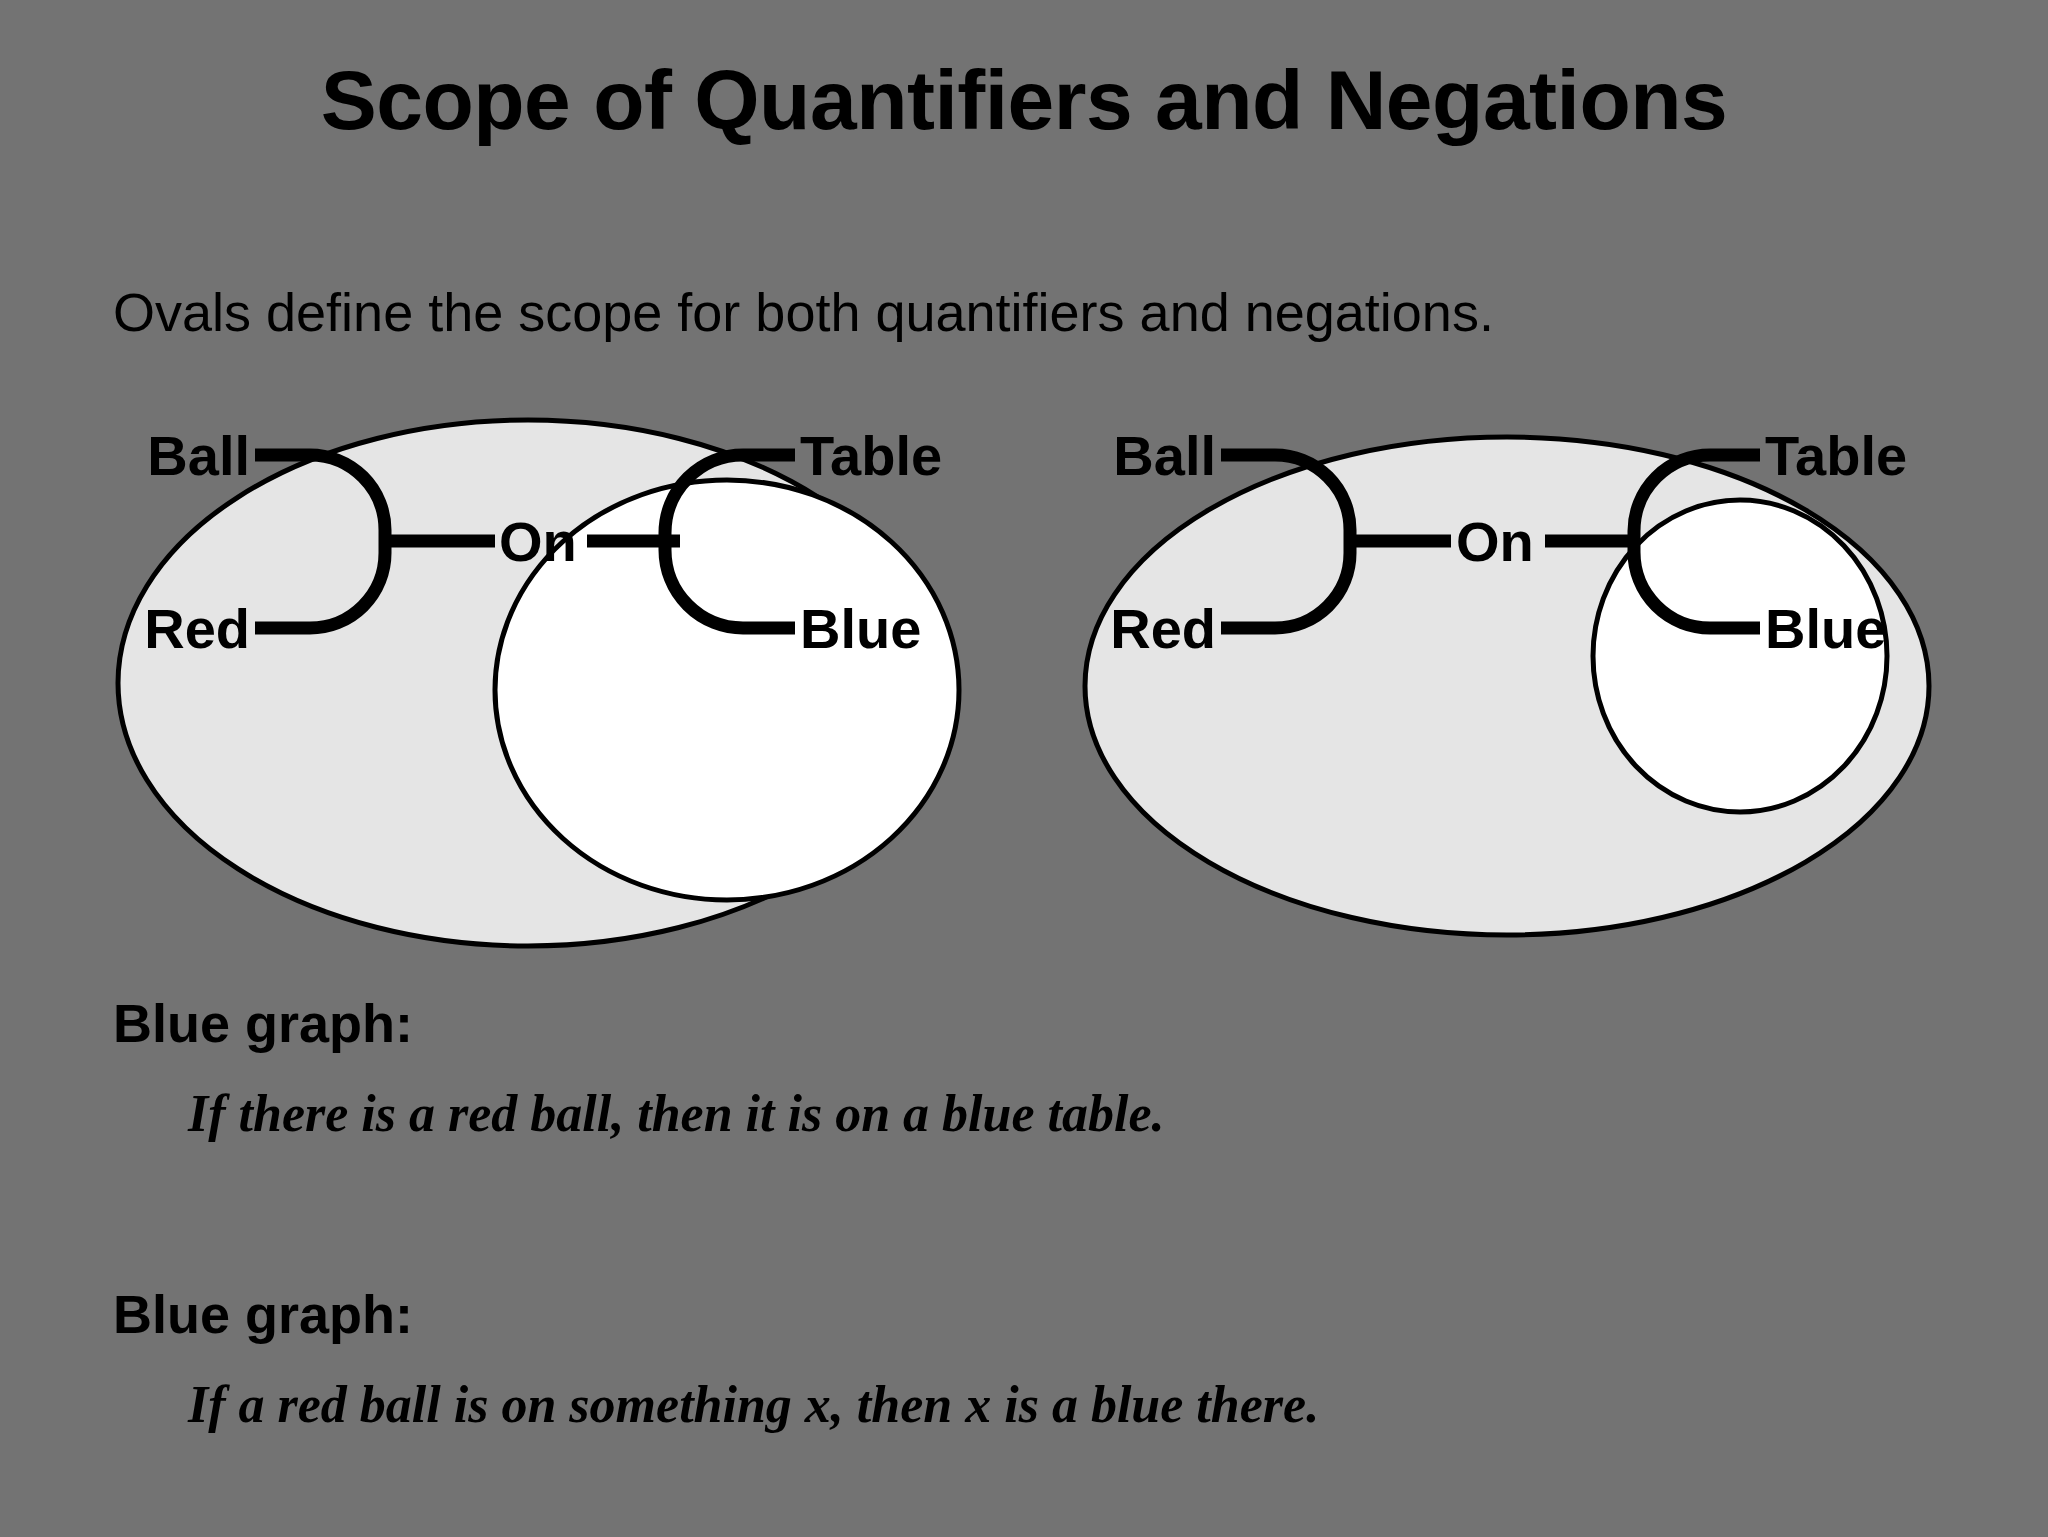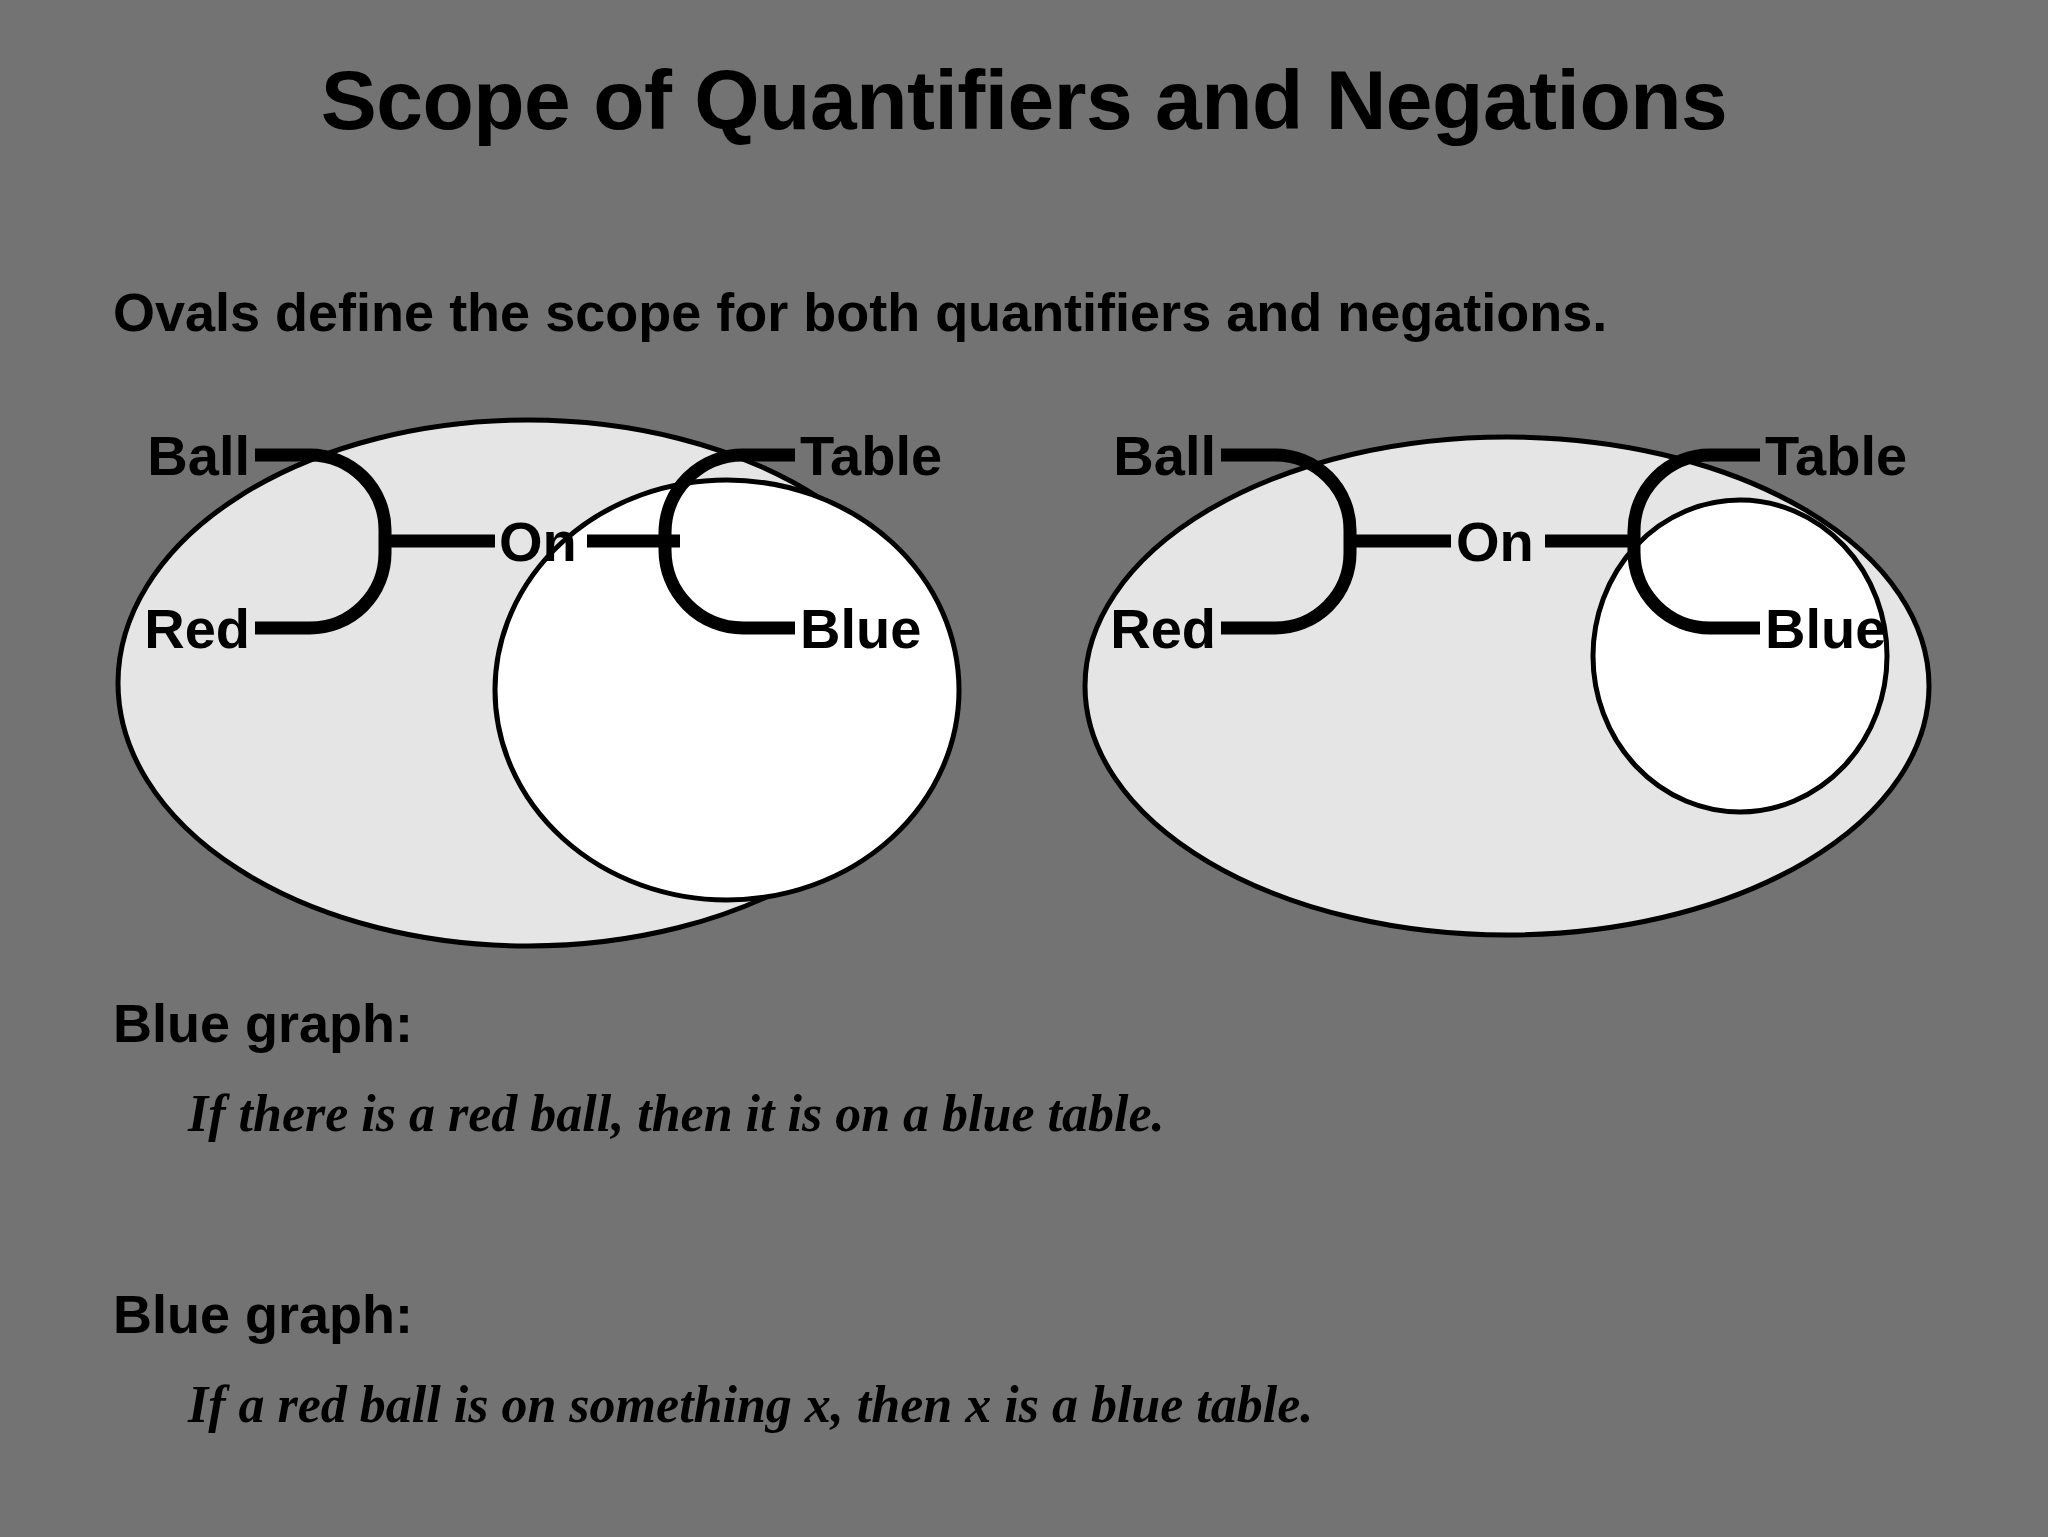--- a/index.html
+++ b/index.html
@@ -32,21 +32,21 @@
     color: #000000;
     white-space: nowrap;
   }
 
   
   #subtitle {
     position: absolute;
     left: 113px;
     top: 281px;
     font-family: "Liberation Sans", sans-serif;
-    font-weight: bold;
+    font-weight: normal;
     font-size: 54px;
     line-height: 62px;
     color: #000000;
     white-space: nowrap;
   }
 
   
   #diagrams {
     position: absolute;
     left: 0;
@@ -165,15 +165,15 @@
       <text class="node-label anchor-start" x="690" y="75">Table</text>
       <text class="node-label anchor-start" x="690" y="248">Blue</text>
     </svg>
 
   </div>
 
   <div id="left-head" class="section-head">Blue graph:</div>
   <div id="left-l1" class="section-line">If there is a red ball, then it is on a blue table.</div>
 
   <div id="right-head" class="section-head">Blue graph:</div>
-  <div id="right-l1" class="section-line">If a red ball is on something x, then x is a blue table.</div>
+  <div id="right-l1" class="section-line">If a red ball is on something x, then x is a blue there.</div>
 
 </div>
 
 </body></html>

